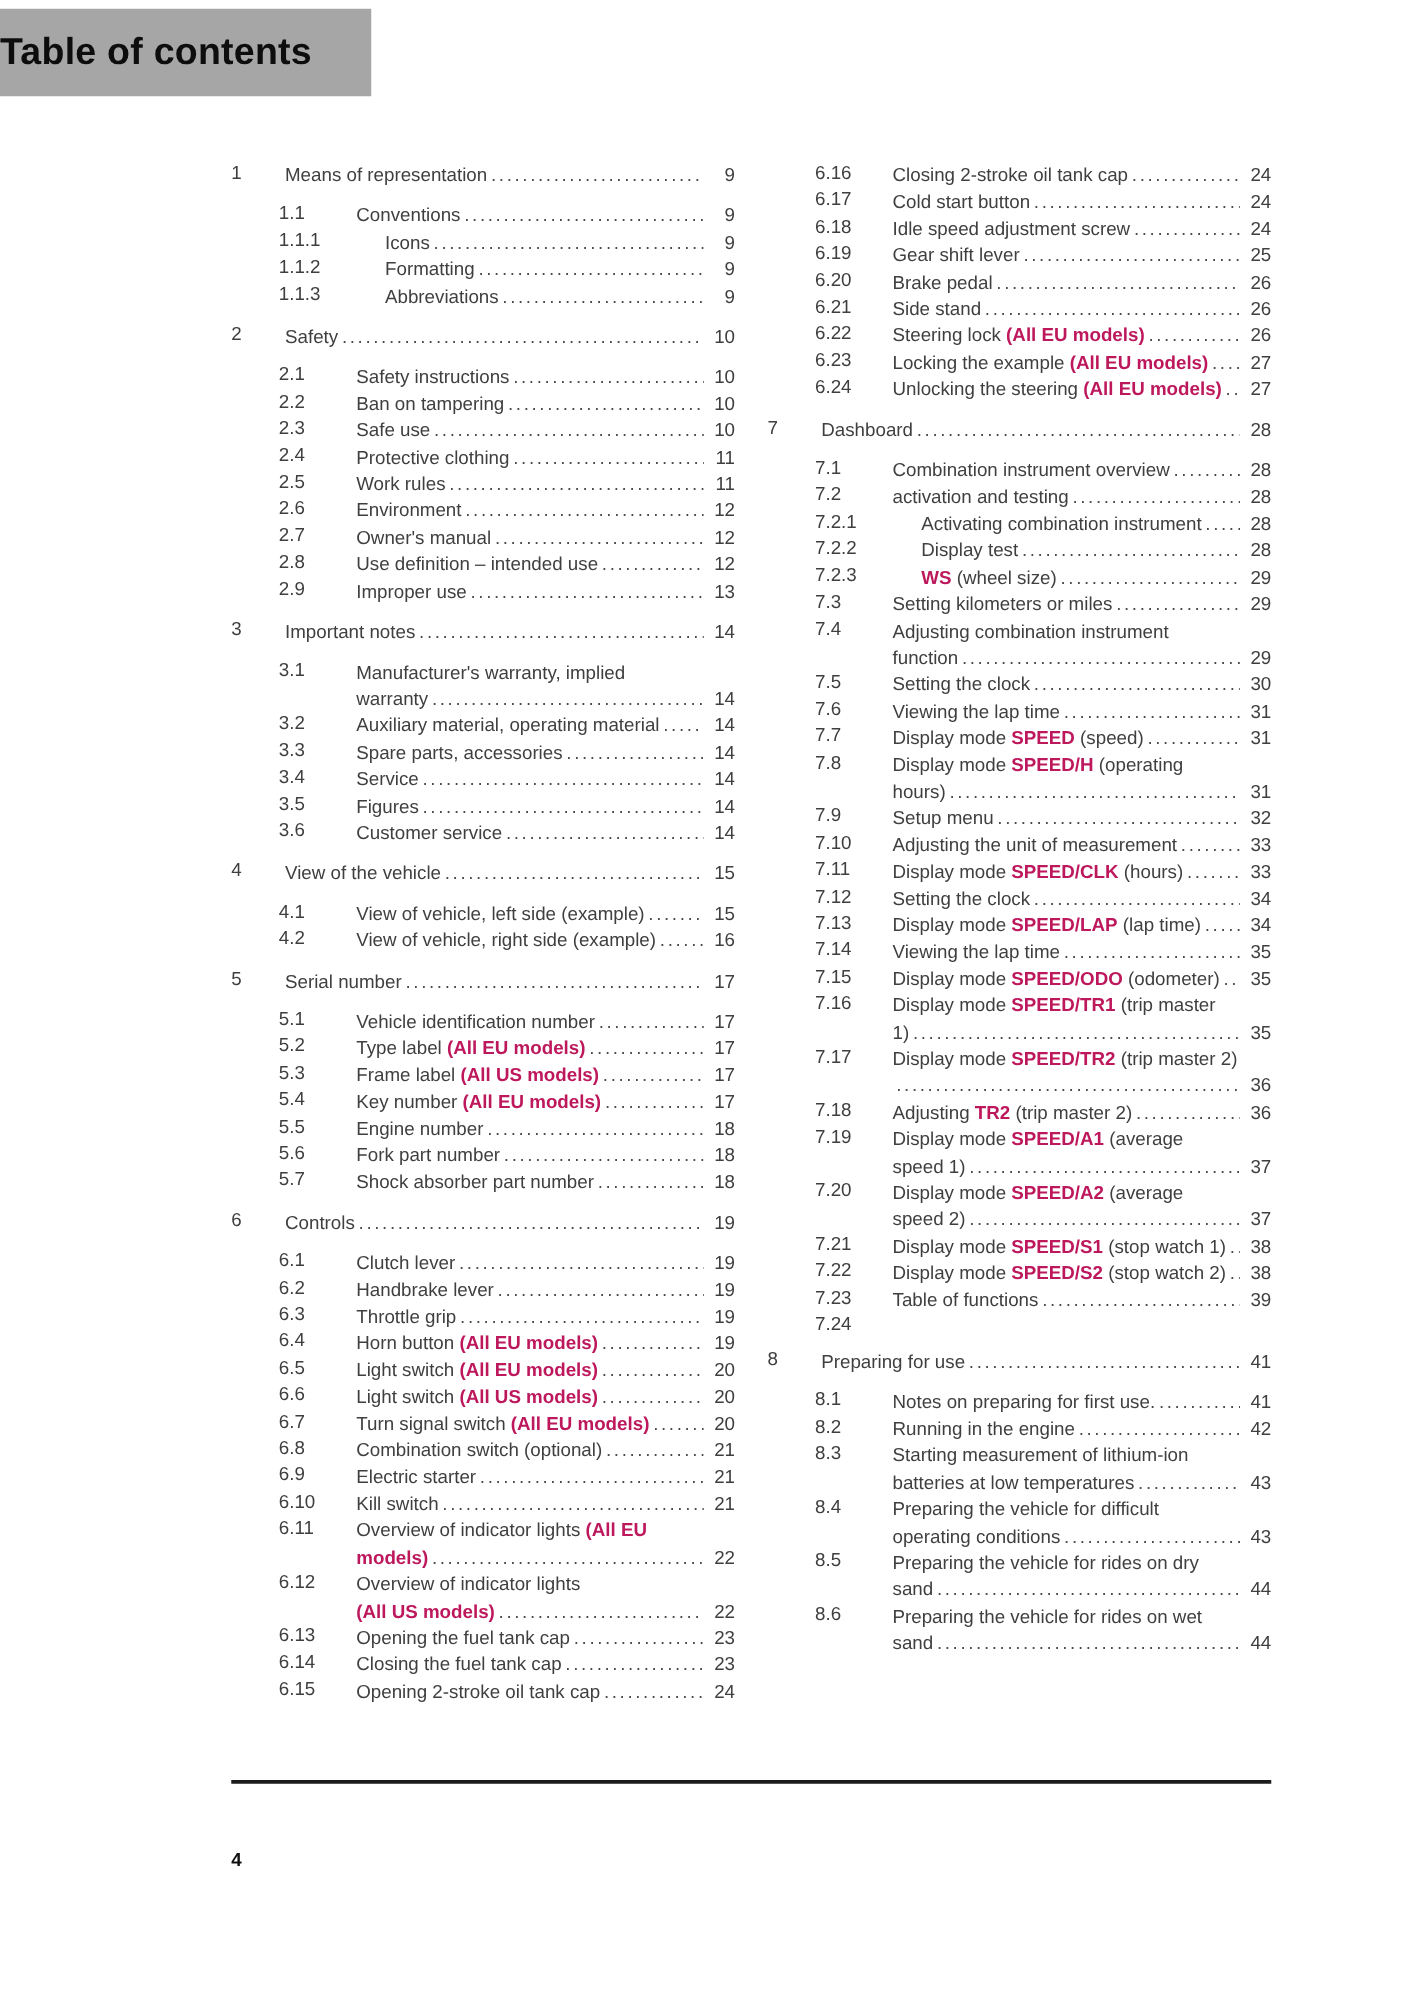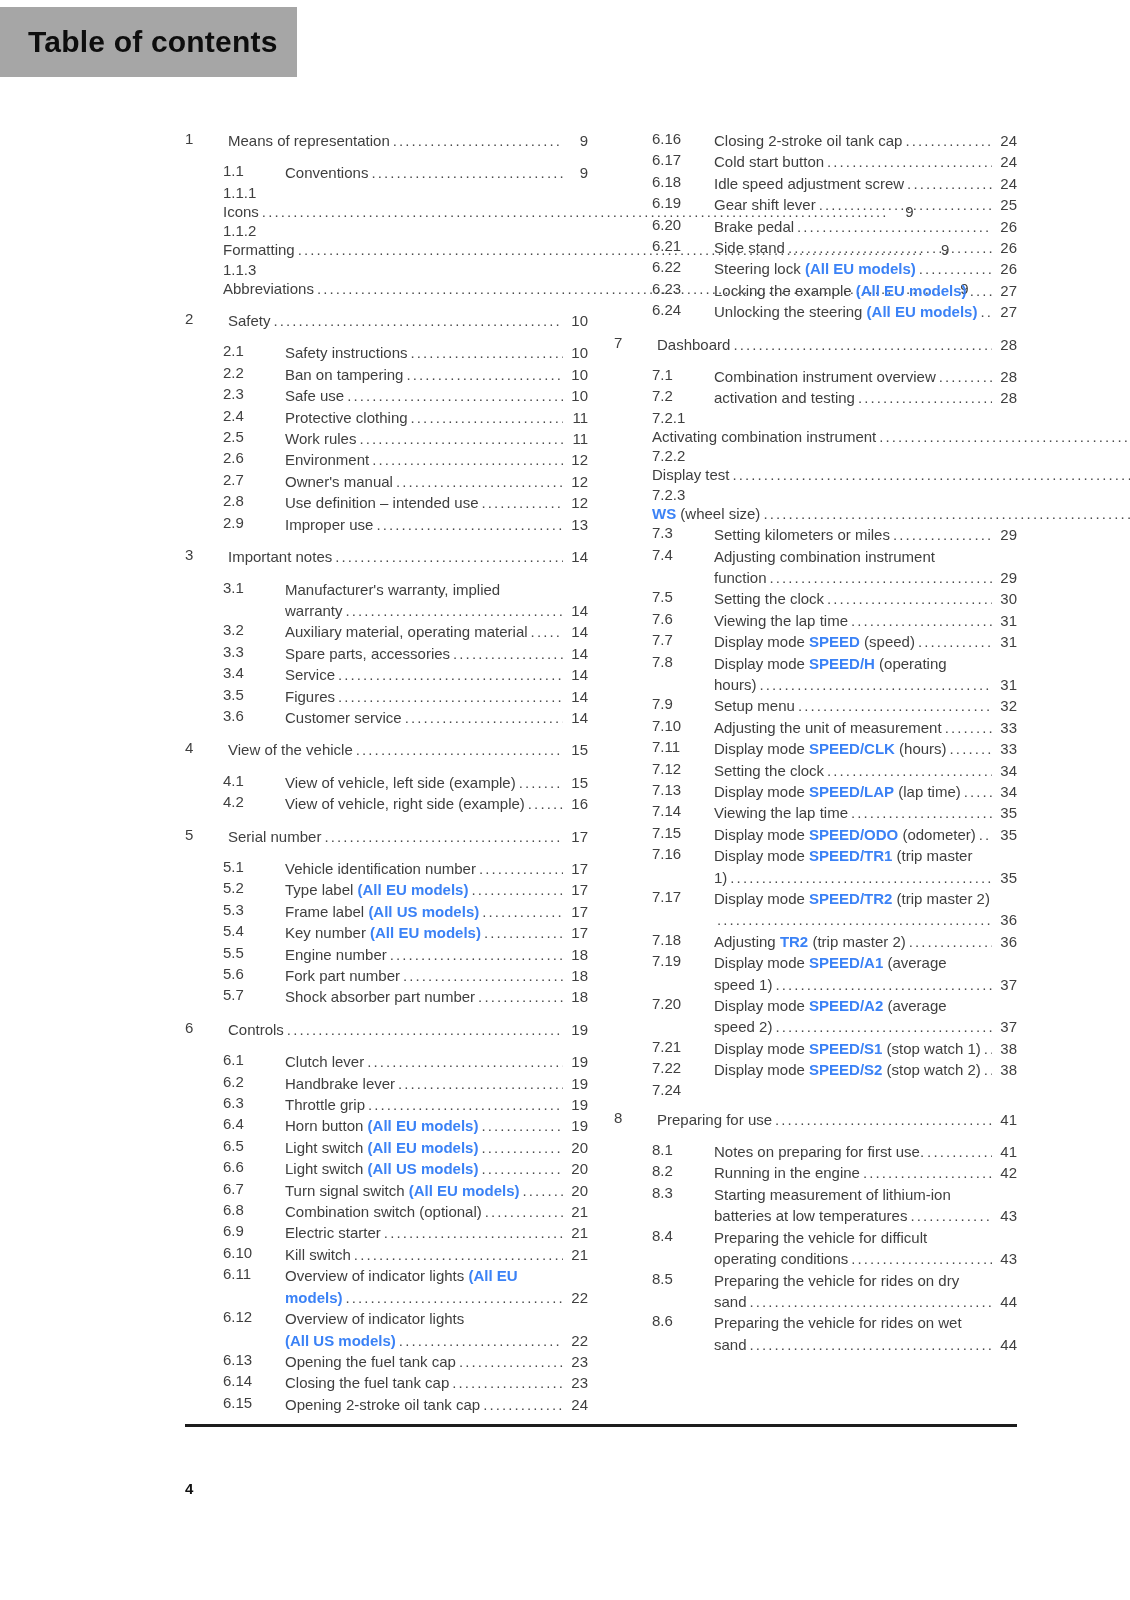--- a/index.html
+++ b/index.html
@@ -12,21 +12,20 @@
     overflow: hidden;
   }
   .header-bar {
     position: absolute;
     left: 0; top: 7px;
     width: 297px; height: 70px;
     background: #a6a6a6;
     display: flex;
     align-items: center;
     box-sizing: border-box;
-    padding-left: 28px;
   }
   .header-title {
     font-size: 30px;
     font-weight: bold;
     color: #0d0d0d;
     letter-spacing: 0.2px;
     white-space: nowrap;
   }
   .toc {
     position: absolute;
@@ -37,29 +36,29 @@
     align-items: flex-start;
     font-size: 15px;
     color: #3f3f3f;
   }
   .col { width: 403px; flex: none; }
   .entry { display: flex; align-items: flex-start; }
   .entry .num { flex: none; }
   .lvl0 .num { width: 43px; }
   .lvl1 { padding-left: 38px; }
   .lvl1 .num { width: 62px; }
-  .lvl2 { padding-left: 38px; flex-direction: column; }
+  .lvl2 { padding-left: 38px; }
   .lvl2 .num { width: 85px; }
   .entry.chapter { margin-top: 11px; margin-bottom: 11px; }
   .col .entry.chapter:first-child { margin-top: 0; }
   .body { flex: 1; min-width: 0; }
   .line { line-height: 21.4px; white-space: nowrap; }
   .line.last { display: flex; align-items: baseline; }
   .line.last .txt { flex: none; white-space: pre; }
-  .b { font-weight: bold; color: #3b82f6; }
+  .b { font-weight: bold; color: #be185d; }
   .leader {
     flex: 1;
     min-width: 8px;
     overflow: hidden;
     white-space: nowrap;
     padding-left: 3px;
     color: #4a4a4a;
   }
   .leader::after {
     content: "....................................................................................................";
@@ -935,20 +934,30 @@
           <span class="num">7.22</span>
           <div class="body">
             <div class="line last">
               <span class="txt"><span>Display mode </span><span class="b">SPEED/S2</span><span> (stop watch 2)</span></span>
               <span class="leader"></span>
               <span class="page-num">38</span>
             </div>
           </div>
         </div>
         <div class="entry lvl1">
+          <span class="num">7.23</span>
+          <div class="body">
+            <div class="line last">
+              <span class="txt"><span>Table of functions</span></span>
+              <span class="leader"></span>
+              <span class="page-num">39</span>
+            </div>
+          </div>
+        </div>
+        <div class="entry lvl1">
           <span class="num">7.24</span>
         </div>
         <div class="entry lvl0 chapter">
           <span class="num">8</span>
           <div class="body">
             <div class="line last">
               <span class="txt"><span>Preparing for use</span></span>
               <span class="leader"></span>
               <span class="page-num">41</span>
             </div>

